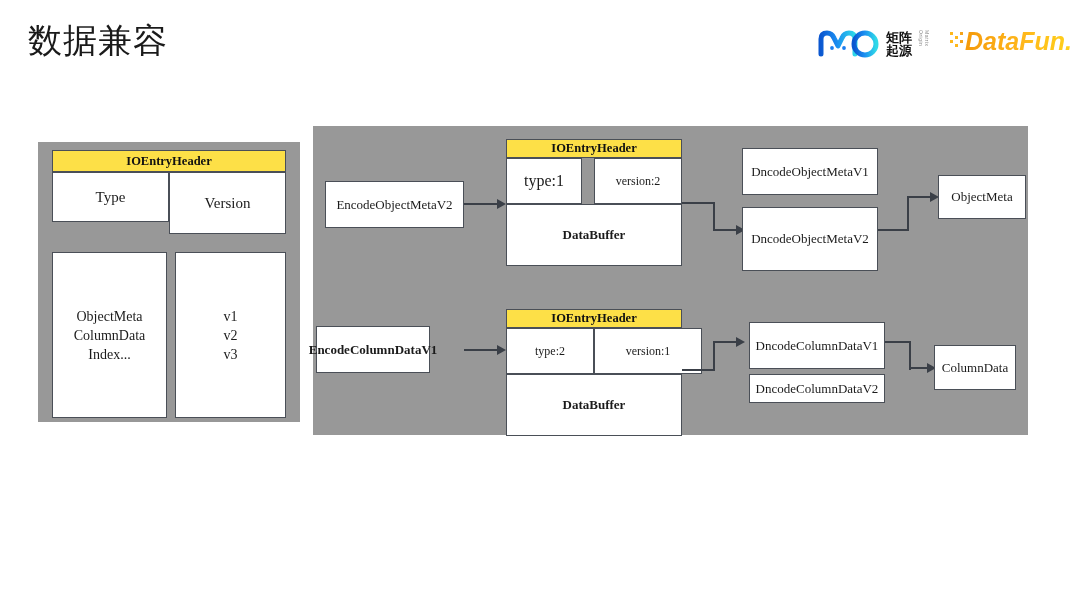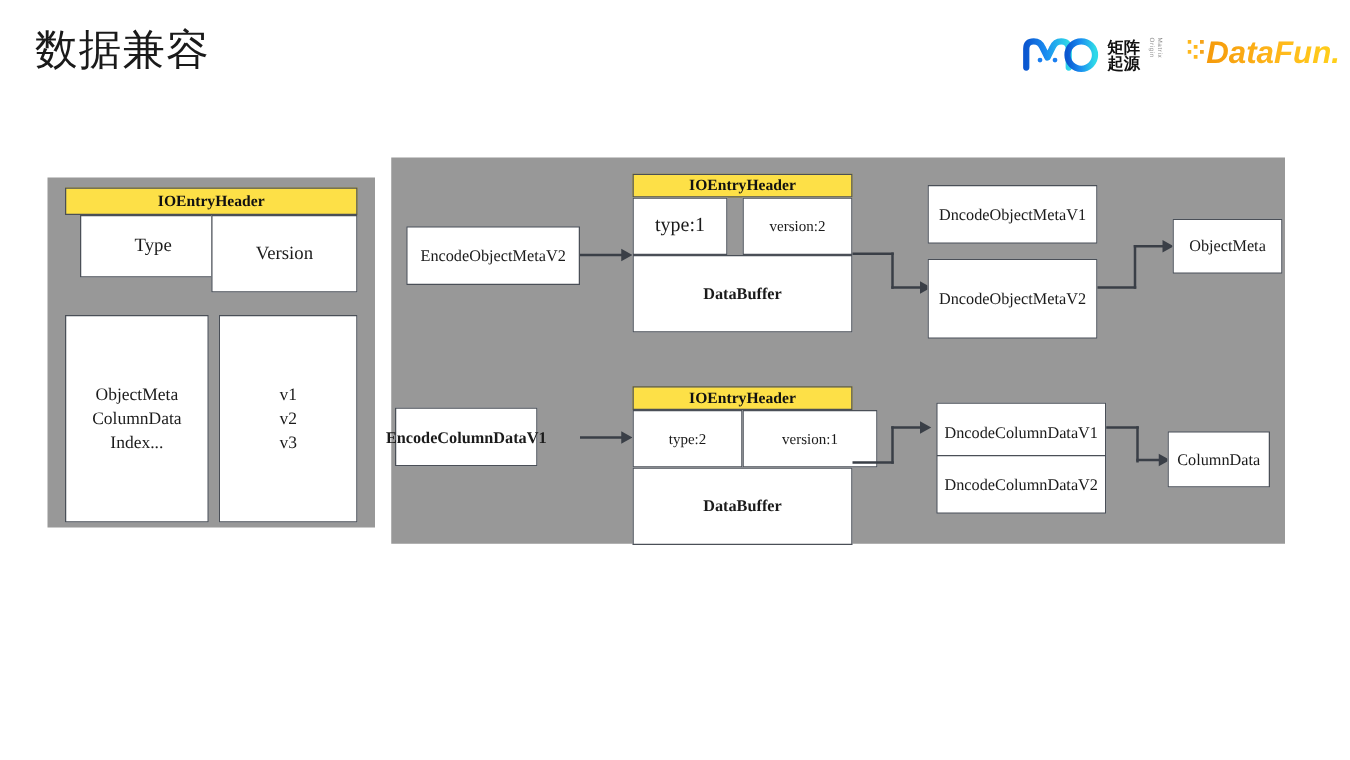--- a/index.html
+++ b/index.html
@@ -171,21 +171,21 @@
         <text x="15" y="24" font-family="Liberation Sans, sans-serif" font-size="25" font-weight="bold" font-style="italic" fill="url(#dfgrad)">DataFun.</text>
       </svg>
     </div>
 
   </div>
 
   <div class="gray-panel" style="left:38px; top:142px; width:262px; height:280px;"></div>
 
   <div class="hdr-title" style="left:52px; top:150px; width:234px; height:22px;">IOEntryHeader</div>
 
-  <div class="wbox" style="left:52px; top:172px; width:117px; height:50px; font-size:15px;margin-left:12px;">Type</div>
+  <div class="wbox" style="left:52px; top:172px; width:117px; height:50px; font-size:15px;">Type</div>
   <div class="wbox" style="left:169px; top:172px; width:117px; height:62px; font-size:15px;">Version</div>
 
   <div class="wbox multiline" style="left:52px; top:252px; width:115px; height:166px; font-size:14px;">
     <span>ObjectMeta</span>
     <span>ColumnData</span>
     <span>Index...</span>
   </div>
   <div class="wbox multiline" style="left:175px; top:252px; width:111px; height:166px; font-size:14px;">
     <span>v1</span>
     <span>v2</span>
@@ -228,21 +228,21 @@
   <div class="wbox" style="left:506px; top:328px; width:88px; height:46px; font-size:12px;">type:2</div>
   <div class="wbox" style="left:594px; top:328px; width:108px; height:46px; font-size:12px;">version:1</div>
   <div class="wbox bold" style="left:506px; top:374px; width:176px; height:62px; font-size:13px;">DataBuffer</div>
 
   <div class="conn" style="left:682px; top:369px; width:33px; height:2px;"></div>
   <div class="conn" style="left:713px; top:341px; width:2px; height:30px;"></div>
   <div class="conn" style="left:713px; top:341px; width:26px; height:2px;"></div>
   <div class="arrow-head" style="left:736px; top:337px;"></div>
 
   <div class="wbox" style="left:749px; top:322px; width:136px; height:47px;">DncodeColumnDataV1</div>
-  <div class="wbox" style="left:749px; top:364px; width:136px; height:47px;">DncodeColumnDataV2</div>
+  <div class="wbox" style="left:749px; top:374px; width:136px; height:29px;">DncodeColumnDataV2</div>
 
   <div class="conn" style="left:885px; top:341px; width:26px; height:2px;"></div>
   <div class="conn" style="left:909px; top:341px; width:2px; height:29px;"></div>
   <div class="conn" style="left:909px; top:367px; width:21px; height:2px;"></div>
   <div class="arrow-head" style="left:927px; top:363px;"></div>
 
   <div class="wbox" style="left:934px; top:345px; width:82px; height:45px;">ColumnData</div>
 
 </div>
 

